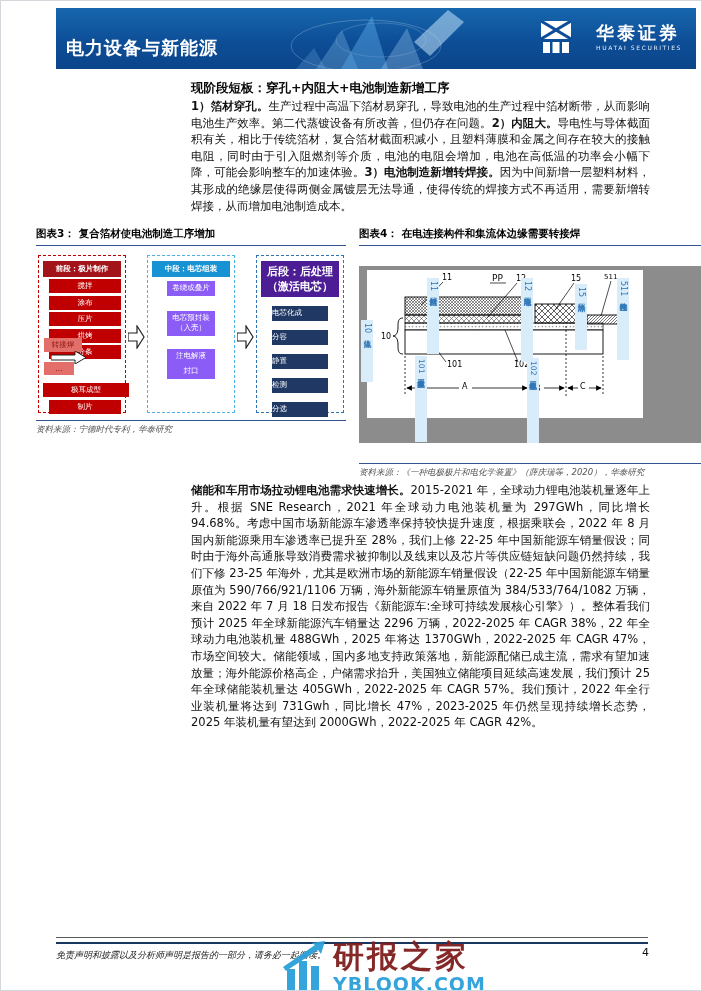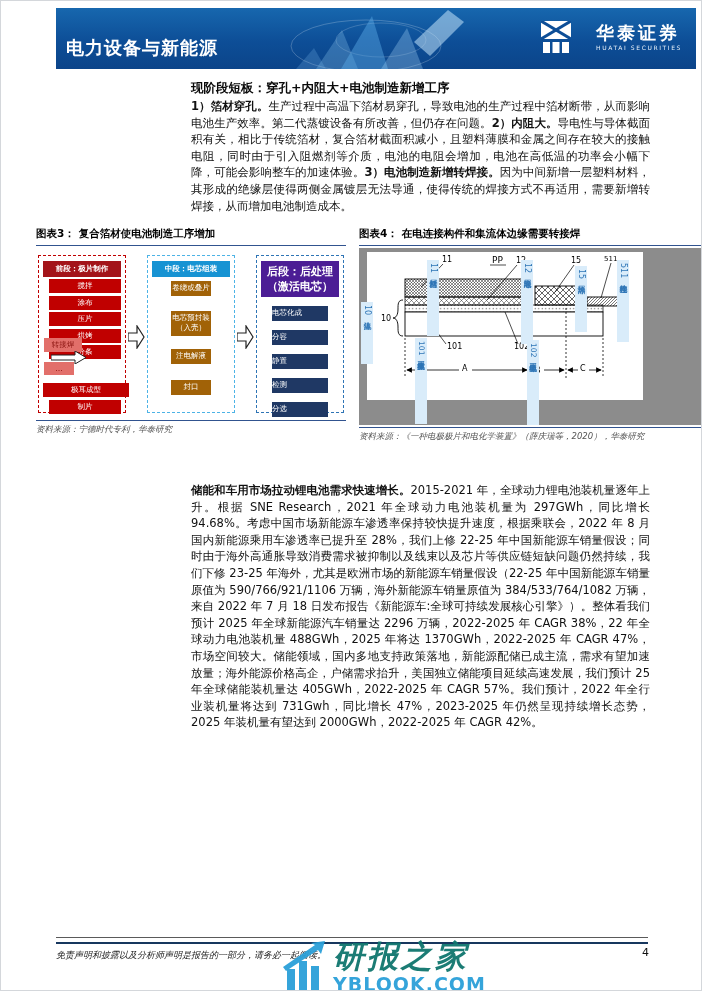--- a/index.html
+++ b/index.html
@@ -25,21 +25,21 @@
         color:#111;text-align:justify;}
   .para1{top:97px;}
   .h2{position:absolute;left:190px;top:449px;width:480px;font-size:15px;font-weight:bold;
       color:#1f3864;}
   .para2{top:481px;}
 
   
   .figs{position:absolute;left:35px;top:226px;width:666px;display:flex;gap:13px;}
   .fig{display:flex;flex-direction:column;}
   .fig3{width:310px;}
-  .fig4{width:343px;}
+  .fig4{width:343px;gap:18px;}
   .fig-title{font-size:10.5px;font-weight:bold;color:#000;padding-bottom:4px;
              border-bottom:1px solid #31538f;}
   .fig-title .lbl{margin-right:4px;}
   .fig-source{border-top:1px solid #31538f;margin-top:2px;padding-top:3px;font-size:8.5px;
               color:#555;font-style:italic;}
 
   
   .fig3-canvas{height:172px;display:flex;align-items:center;justify-content:space-between;
                padding:5px 2px 2px 2px;box-sizing:border-box;}
   .f3col{position:relative;width:88px;height:158px;box-sizing:border-box;padding:5px 4px;}
@@ -52,38 +52,38 @@
   .colC .col-head{background:#4c1d95;font-size:11px;}
   .boxA{background:#c00000;color:#fff;font-size:7.5px;text-align:center;padding:2px 16px;
         margin:2.5px 0 0 auto;width:40px;}
   .boxA.wide{width:54px;}
   .boxA.gap{margin-top:24px;}
   .pink{position:absolute;background:#e26f6a;color:#8c1511;font-size:7.5px;text-align:center;
         padding:2px 0;width:38px;left:5px;}
   .pink1{top:82px;}
   .pink2{top:106px;width:30px;}
   .mini-arrow{position:absolute;left:12px;top:95px;}
-  .boxB{background:#a16207;color:#fff;font-size:7.5px;text-align:center;padding:2.5px 0;
-        margin:0 auto;width:40px;}
-  .b1{margin-top:4px;} .b2{margin-top:15px;} .b3{margin-top:13px;} .b4{margin-top:16px;}
+  .boxB{background:#8b5cf6;color:#fff;font-size:7.5px;text-align:center;padding:2.5px 0;
+        margin:0 auto;width:48px;}
+  .b1{margin-top:4px;} .b2{margin-top:15px;} .b3{margin-top:13px;} .b4{margin-top:0;}
   .boxC{background:#1f3864;color:#fff;font-size:7.5px;text-align:left;padding:2.5px 0;
         margin:9px auto 0 auto;width:56px;}
   .flow-arrow{flex:0 0 auto;margin-top:6px;}
 
   
   .foot-rule1{position:absolute;left:55px;top:936px;width:592px;border-top:1px solid #5a5a5a;}
   .foot-rule2{position:absolute;left:55px;top:941px;width:592px;border-top:2px solid #17375e;}
   .foot-disc{position:absolute;left:55px;top:948px;font-size:9px;color:#222;font-style:italic;}
   .foot-page{position:absolute;left:641px;top:945px;font-size:11px;color:#111;}
 
   
   .wm{position:absolute;left:280px;top:940px;display:flex;align-items:flex-start;gap:6px;
       opacity:.95;z-index:5;}
   .wm-txt{display:flex;flex-direction:column;line-height:1;}
-  .wm-title{font-size:31px;font-weight:bold;color:#0f766e;letter-spacing:3px;font-style:italic;}
+  .wm-title{font-size:31px;font-weight:bold;color:#7f1d1d;letter-spacing:3px;}
   .wm-domain{font-size:19px;color:#2ba0d9;letter-spacing:1px;margin-top:3px;font-weight:600;}
 
   .vtext{writing-mode:vertical-rl;}
 </style>
 </head>
 <body>
 
 <div id="page">
 
   <div class="banner">

